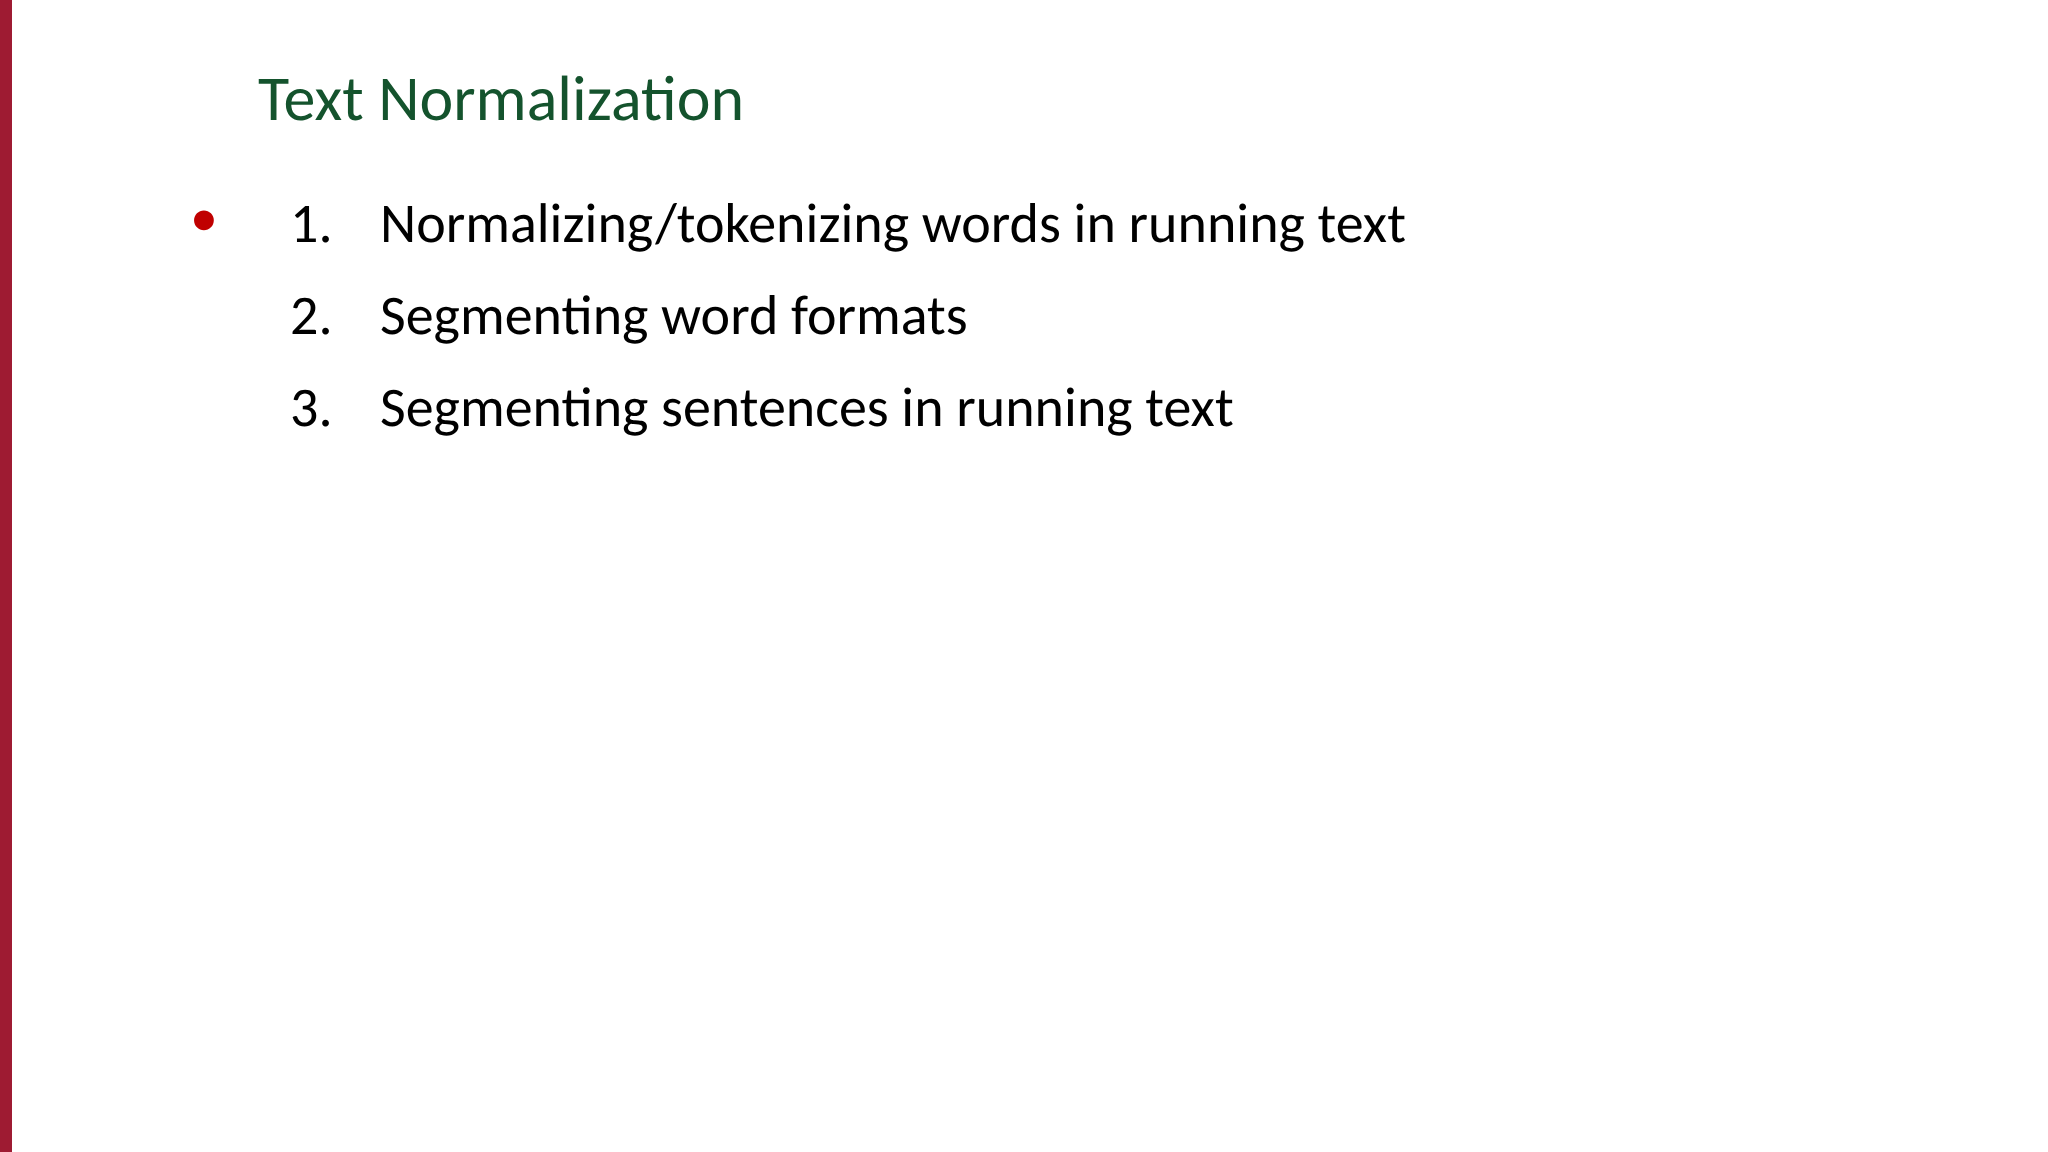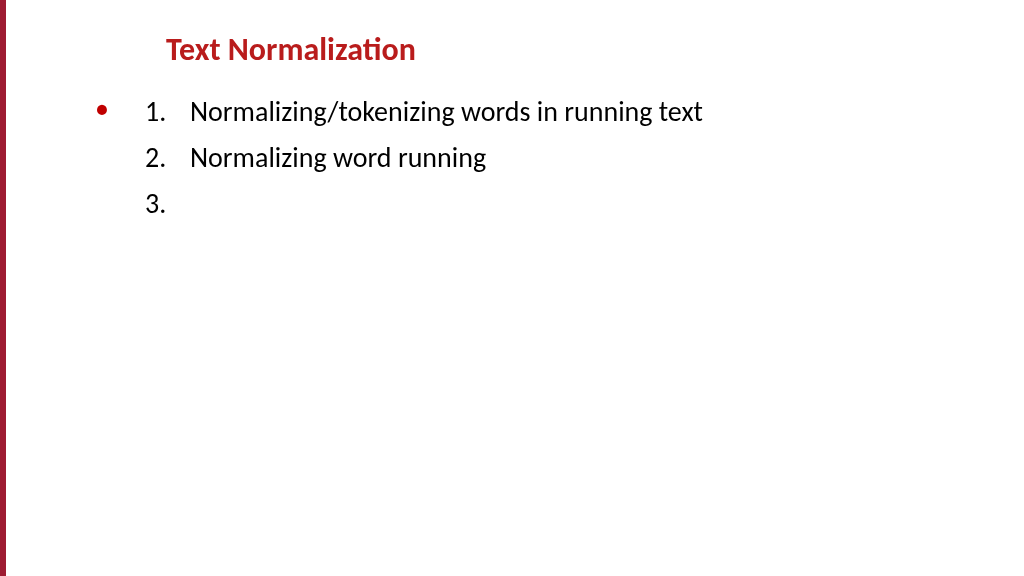--- a/index.html
+++ b/index.html
@@ -21,23 +21,23 @@
       top: 0;
       width: 6px;
       height: 100%;
       background: #9e1b32;
     }
     .slide-content {
       padding: 30px 40px 30px 50px;
     }
     .slide-title {
       font-size: 32px;
-      font-weight: bold;
-      color: #b91c1c;
-      margin-left: 116px;
+      font-weight: normal;
+      color: #14532d;
+      margin-left: 79px;
       margin-bottom: 22px;
     }
     .bullet-list {
       list-style: none;
     }
     .bullet-item {
       position: relative;
       padding-left: 80px;
       font-size: 32px;
       color: #000000;
@@ -84,19 +84,20 @@
     </li>
   </ul>
 
   <ol class="numbered-list">
     <li class="numbered-item">
       <span class="number-marker">1.</span>
       <span>Normalizing/tokenizing words in running text</span>
     </li>
     <li class="numbered-item">
       <span class="number-marker">2.</span>
-      <span>Normalizing word running</span>
+      <span>Segmenting word formats</span>
     </li>
     <li class="numbered-item">
       <span class="number-marker">3.</span>
+      <span>Segmenting sentences in running text</span>
     </li>
   </ol>
 </div>
 
 </body></html>

